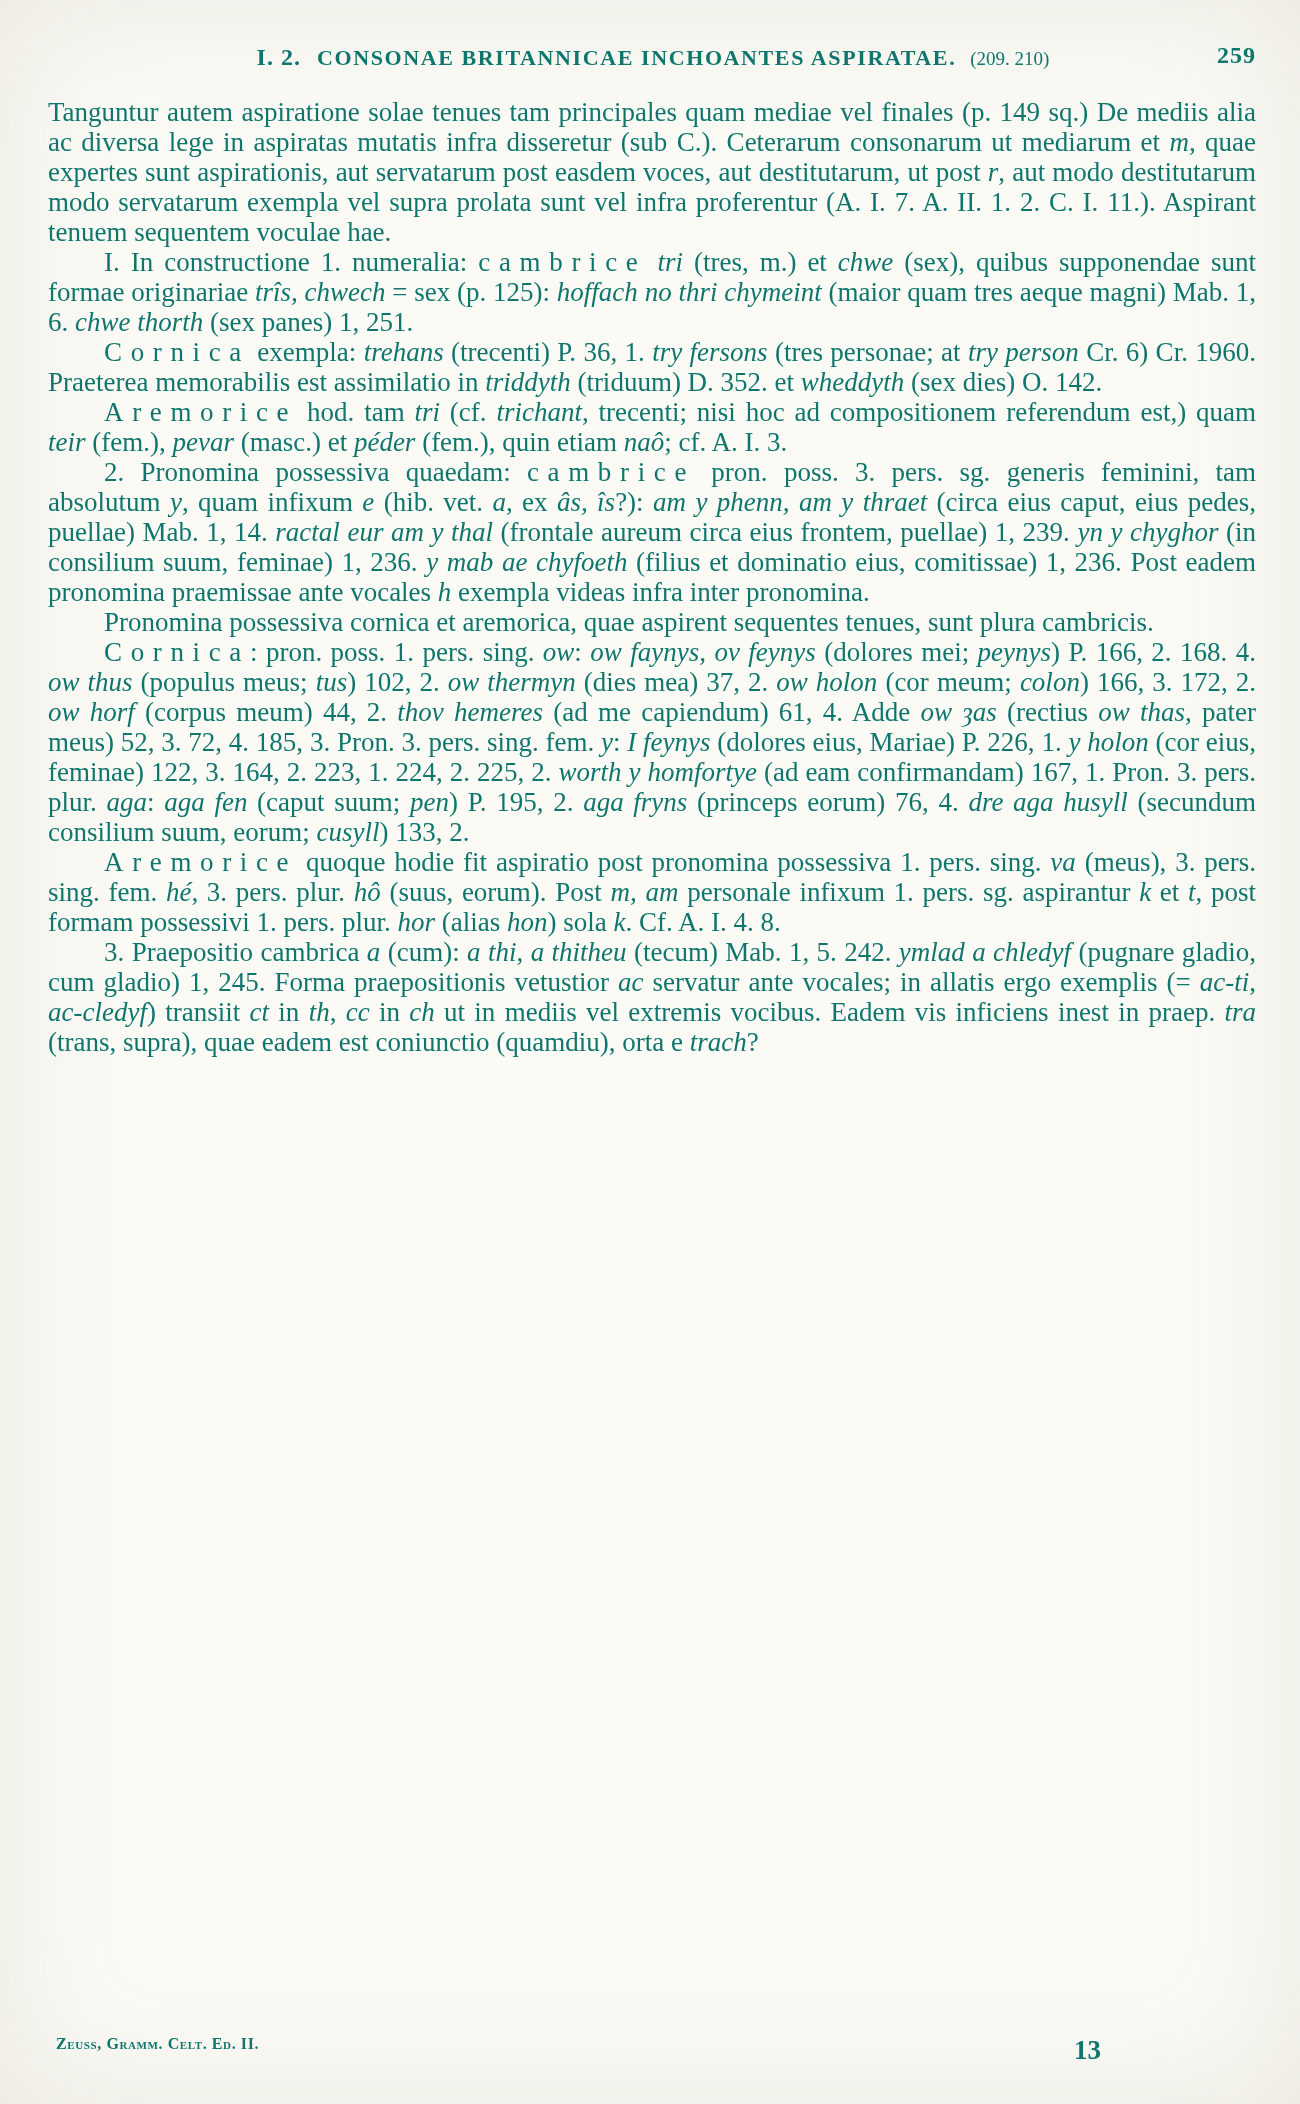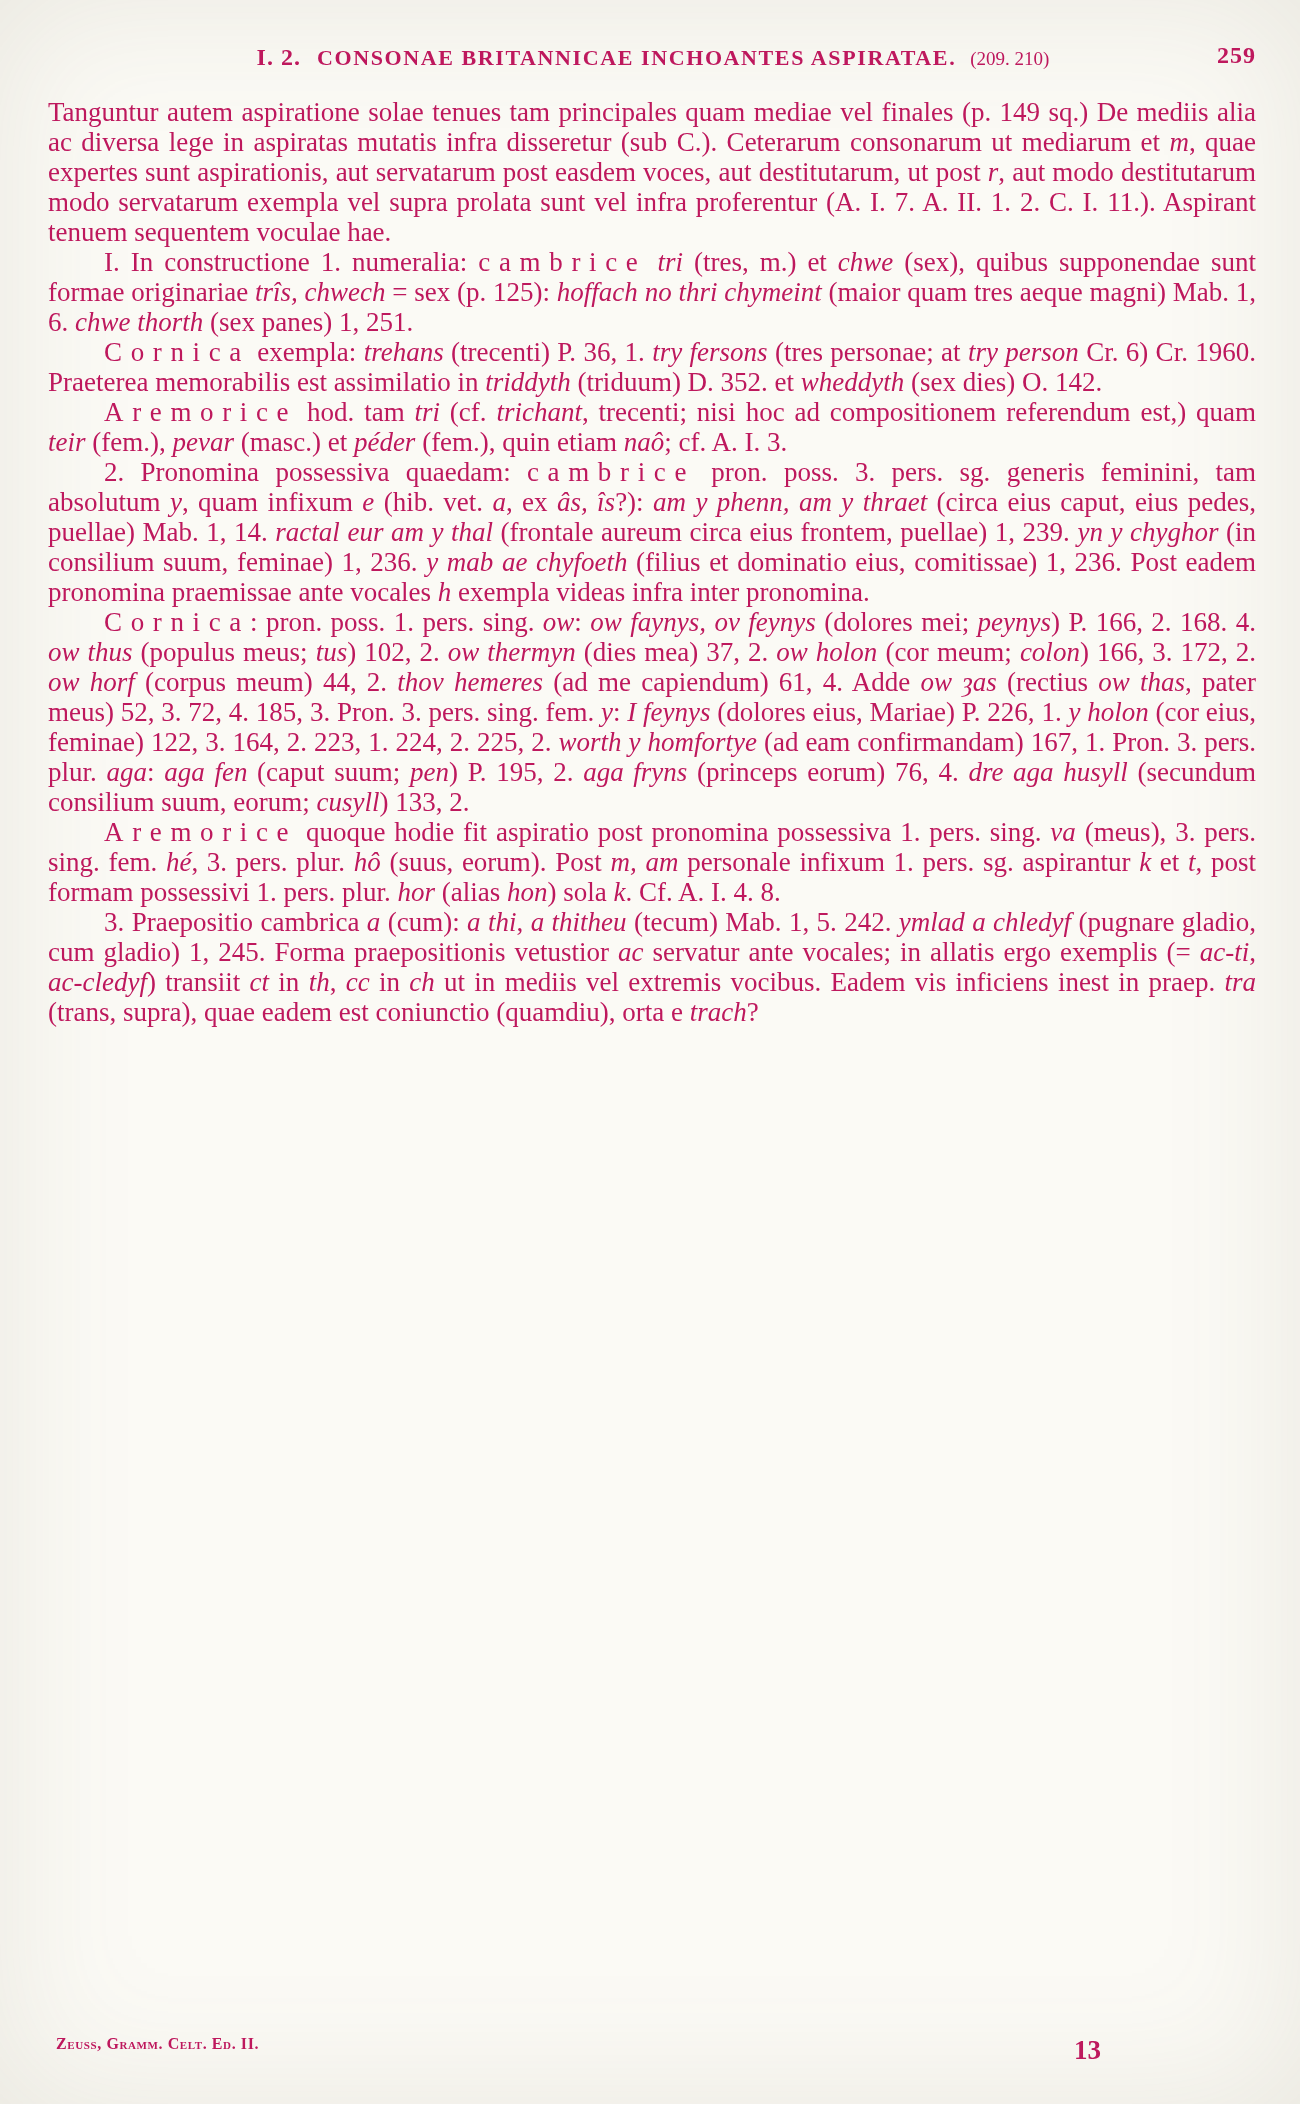--- a/index.html
+++ b/index.html
@@ -1,19 +1,19 @@
 <!DOCTYPE html>
 <html><head>
 <meta charset="utf-8">
 <style>
   * { box-sizing: border-box; }
   html, body { margin: 0; padding: 0; background: #d8d5cd; }
   .page {
     width: 1300px; height: 2104px; margin: 0 auto; position: relative;
-    background: #fbfaf5; color: #be185d;
+    background: #fbfaf5; color: #0f766e;
     font-family: "Liberation Serif", "DejaVu Serif", serif;
     box-shadow: inset 0 0 140px rgba(115,105,85,0.13);
     overflow: hidden;
   }
   .header { position: absolute; top: 44px; left: 50px; right: 44px; text-align: center; white-space: nowrap; }
   .hdr-section { font-weight: bold; font-size: 24px; letter-spacing: 1px; margin-right: 16px; }
   .hdr-title { font-weight: bold; font-size: 22px; letter-spacing: 1.6px; }
   .hdr-ref { font-size: 19px; margin-left: 14px; }
   .hdr-page { position: absolute; right: 0; top: -2px; font-weight: bold; font-size: 24px; letter-spacing: 1px; }
   .body-text {
@@ -38,20 +38,21 @@
     </span>
     <span class="hdr-page">259</span>
   </div>
 
   <div class="body-text">
       <p class="para"><span class="">Tanguntur autem aspiratione solae tenues tam principales quam mediae vel finales (p. 149 sq.)  De mediis alia ac diversa lege in aspiratas mutatis infra disseretur (sub C.).  Ceterarum consonarum ut mediarum et </span><span class="it">m</span><span class="">, quae expertes sunt aspirationis, aut servatarum post easdem voces, aut destitutarum, ut post </span><span class="it">r</span><span class="">, aut modo destitutarum modo servatarum exempla vel supra prolata sunt vel infra proferentur (A. I. 7. A. II. 1. 2. C. I. 11.).  Aspirant tenuem sequentem voculae hae.</span></p>
       <p class="para indent"><span class="">I.  In constructione 1. numeralia: </span><span class="sp">cambrice</span><span class=""> </span><span class="it">tri</span><span class=""> (tres, m.) et </span><span class="it">chwe</span><span class=""> (sex), quibus supponendae sunt formae originariae </span><span class="it">trîs, chwech</span><span class=""> = sex (p. 125): </span><span class="it">hoffach no thri chymeint</span><span class=""> (maior quam tres aeque magni) Mab. 1, 6. </span><span class="it">chwe thorth</span><span class=""> (sex panes) 1, 251.</span></p>
       <p class="para indent"><span class="sp">Cornica</span><span class=""> exempla: </span><span class="it">trehans</span><span class=""> (trecenti) P. 36, 1. </span><span class="it">try fersons</span><span class=""> (tres personae; at </span><span class="it">try person</span><span class=""> Cr. 6) Cr. 1960.  Praeterea memorabilis est assimilatio in </span><span class="it">triddyth</span><span class=""> (triduum) D. 352. et </span><span class="it">wheddyth</span><span class=""> (sex dies) O. 142.</span></p>
       <p class="para indent"><span class="sp">Aremorice</span><span class=""> hod. tam </span><span class="it">tri</span><span class=""> (cf. </span><span class="it">trichant</span><span class="">, trecenti; nisi hoc ad compositionem referendum est,) quam </span><span class="it">teir</span><span class=""> (fem.), </span><span class="it">pevar</span><span class=""> (masc.) et </span><span class="it">péder</span><span class=""> (fem.), quin etiam </span><span class="it">naô</span><span class="">; cf. A. I. 3.</span></p>
       <p class="para indent"><span class="">2.  Pronomina possessiva quaedam: </span><span class="sp">cambrice</span><span class=""> pron. poss. 3. pers. sg. generis feminini, tam absolutum </span><span class="it">y</span><span class="">, quam infixum </span><span class="it">e</span><span class=""> (hib. vet. </span><span class="it">a</span><span class="">, ex </span><span class="it">âs, îs</span><span class="">?): </span><span class="it">am y phenn, am y thraet</span><span class=""> (circa eius caput, eius pedes, puellae) Mab. 1, 14. </span><span class="it">ractal eur am y thal</span><span class=""> (frontale aureum circa eius frontem, puellae) 1, 239. </span><span class="it">yn y chyghor</span><span class=""> (in consilium suum, feminae) 1, 236. </span><span class="it">y mab ae chyfoeth</span><span class=""> (filius et dominatio eius, comitissae) 1, 236.  Post eadem pronomina praemissae ante vocales </span><span class="it">h</span><span class=""> exempla videas infra inter pronomina.</span></p>
+      <p class="para indent"><span class="">Pronomina possessiva cornica et aremorica, quae aspirent sequentes tenues, sunt plura cambricis.</span></p>
       <p class="para indent"><span class="sp">Cornica</span><span class="">: pron. poss. 1. pers. sing. </span><span class="it">ow</span><span class="">: </span><span class="it">ow faynys, ov feynys</span><span class=""> (dolores mei; </span><span class="it">peynys</span><span class="">) P. 166, 2. 168. 4. </span><span class="it">ow thus</span><span class=""> (populus meus; </span><span class="it">tus</span><span class="">) 102, 2. </span><span class="it">ow thermyn</span><span class=""> (dies mea) 37, 2. </span><span class="it">ow holon</span><span class=""> (cor meum; </span><span class="it">colon</span><span class="">) 166, 3. 172, 2. </span><span class="it">ow horf</span><span class=""> (corpus meum) 44, 2. </span><span class="it">thov hemeres</span><span class=""> (ad me capiendum) 61, 4.  Adde </span><span class="it">ow ȝas</span><span class=""> (rectius </span><span class="it">ow thas</span><span class="">, pater meus) 52, 3. 72, 4. 185, 3.  Pron. 3. pers. sing. fem. </span><span class="it">y</span><span class="">: </span><span class="it">I feynys</span><span class=""> (dolores eius, Mariae) P. 226, 1. </span><span class="it">y holon</span><span class=""> (cor eius, feminae) 122, 3. 164, 2. 223, 1. 224, 2. 225, 2. </span><span class="it">worth y homfortye</span><span class=""> (ad eam confirmandam) 167, 1.  Pron. 3. pers. plur. </span><span class="it">aga</span><span class="">: </span><span class="it">aga fen</span><span class=""> (caput suum; </span><span class="it">pen</span><span class="">) P. 195, 2. </span><span class="it">aga fryns</span><span class=""> (princeps eorum) 76, 4. </span><span class="it">dre aga husyll</span><span class=""> (secundum consilium suum, eorum; </span><span class="it">cusyll</span><span class="">) 133, 2.</span></p>
       <p class="para indent"><span class="sp">Aremorice</span><span class=""> quoque hodie fit aspiratio post pronomina possessiva 1. pers. sing. </span><span class="it">va</span><span class=""> (meus), 3. pers. sing. fem. </span><span class="it">hé</span><span class="">, 3. pers. plur. </span><span class="it">hô</span><span class=""> (suus, eorum).  Post </span><span class="it">m, am</span><span class=""> personale infixum 1. pers. sg. aspirantur </span><span class="it">k</span><span class=""> et </span><span class="it">t</span><span class="">, post formam possessivi 1. pers. plur. </span><span class="it">hor</span><span class=""> (alias </span><span class="it">hon</span><span class="">) sola </span><span class="it">k</span><span class="">.  Cf. A. I. 4. 8.</span></p>
       <p class="para indent"><span class="">3.  Praepositio cambrica </span><span class="it">a</span><span class=""> (cum): </span><span class="it">a thi</span><span class="">, </span><span class="it">a thitheu</span><span class=""> (tecum) Mab. 1, 5. 242. </span><span class="it">ymlad a chledyf</span><span class=""> (pugnare gladio, cum gladio) 1, 245.  Forma praepositionis vetustior </span><span class="it">ac</span><span class=""> servatur ante vocales; in allatis ergo exemplis (= </span><span class="it">ac-ti</span><span class="">, </span><span class="it">ac-cledyf</span><span class="">) transiit </span><span class="it">ct</span><span class=""> in </span><span class="it">th</span><span class="">, </span><span class="it">cc</span><span class=""> in </span><span class="it">ch</span><span class=""> ut in mediis vel extremis vocibus.  Eadem vis inficiens inest in praep. </span><span class="it">tra</span><span class=""> (trans, supra), quae eadem est coniunctio (quamdiu), orta e </span><span class="it">trach</span><span class="">?</span></p>
     </div>
 
   <div class="footer">
     <span class="sig">Zeuss, Gramm. Celt. Ed. II.</span>
     <span class="sheet">13</span>
   </div>
 </div>

